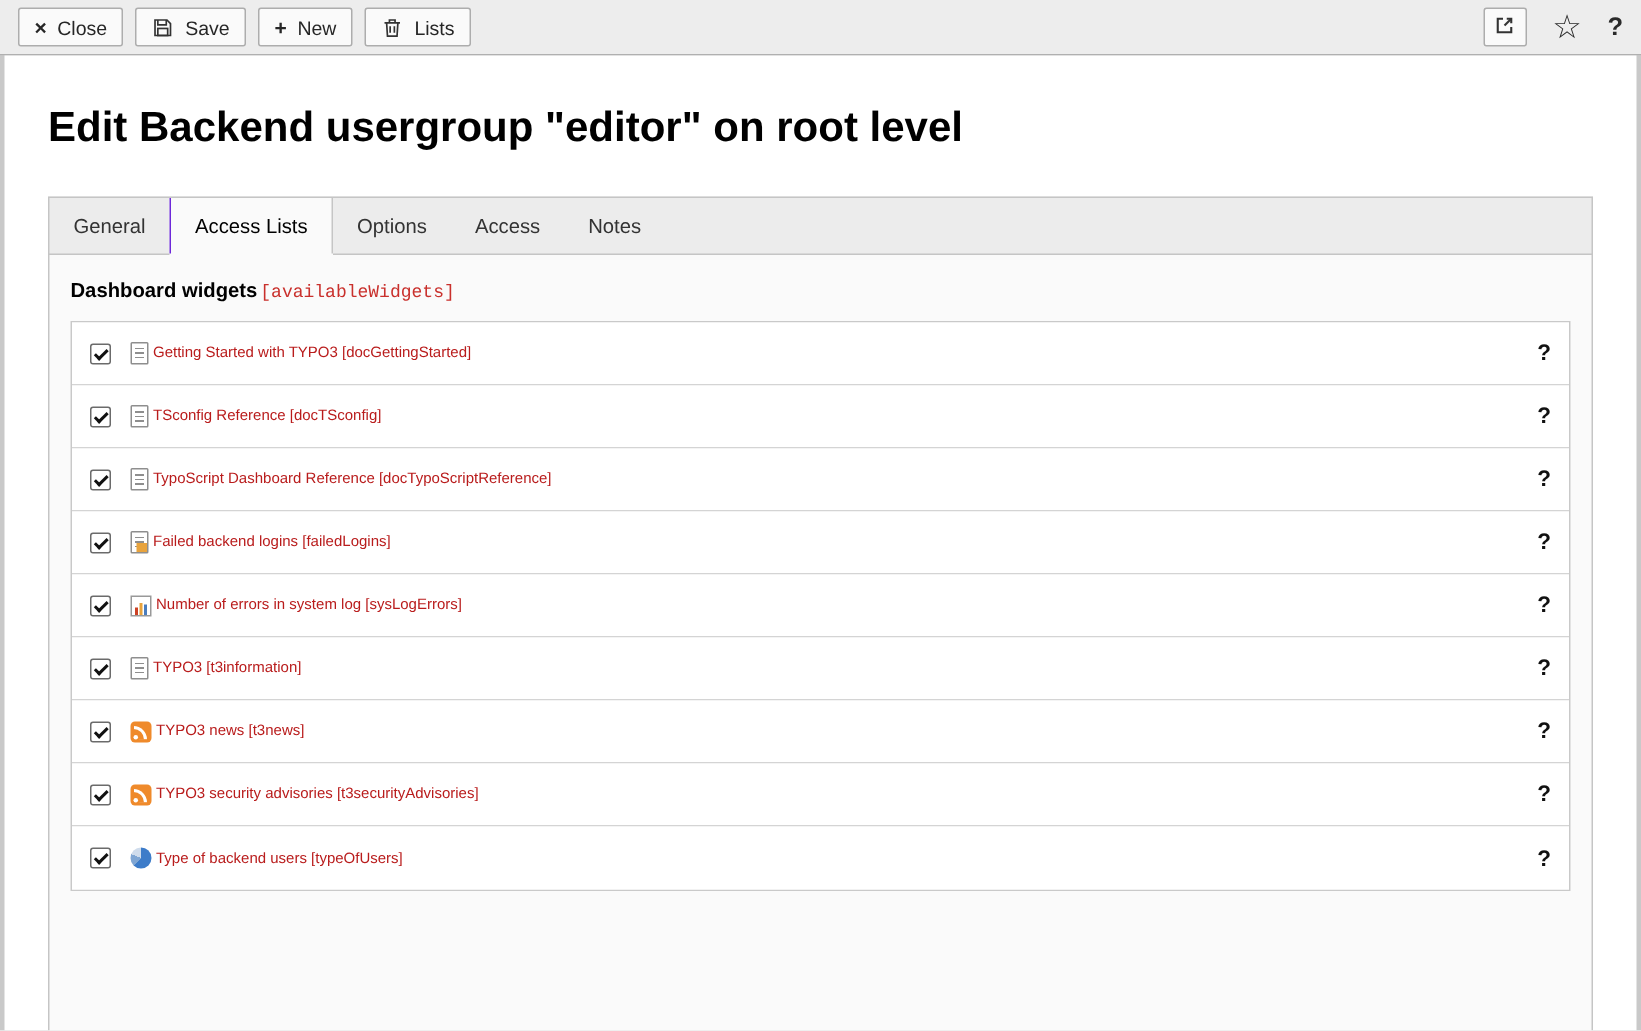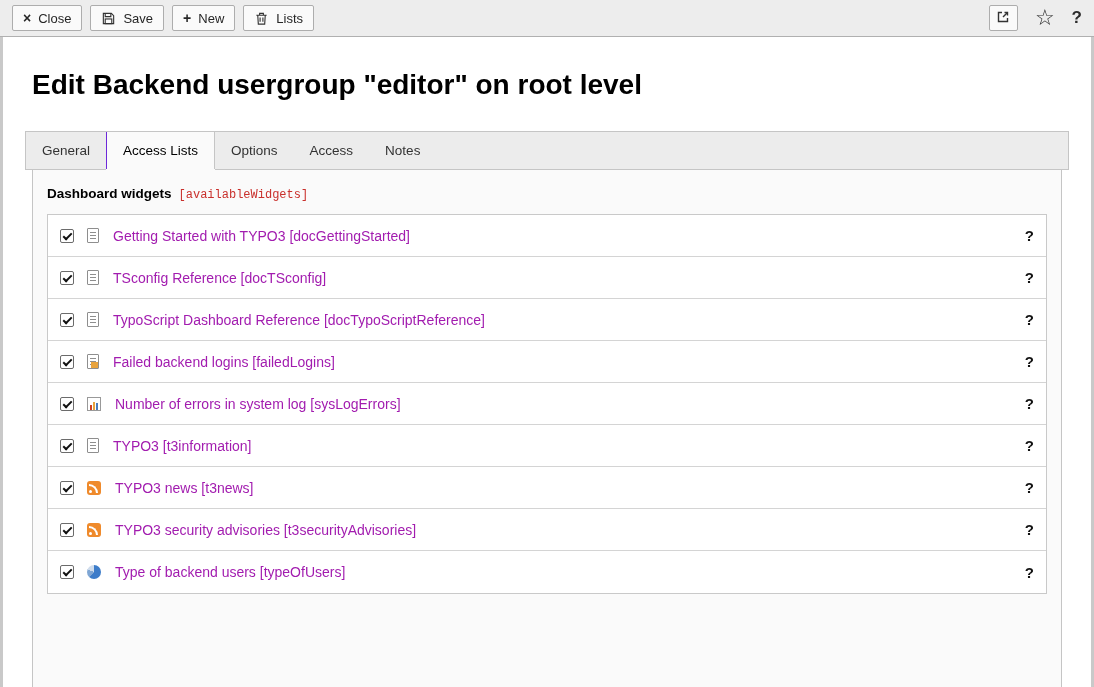--- a/index.html
+++ b/index.html
@@ -20,45 +20,45 @@
   .icon-btn{background:#fafafa;border:1px solid #adadad;border-radius:2px;width:29px;height:26px;
             display:inline-flex;align-items:center;justify-content:center;cursor:pointer;padding:0}
   .star-ic{font-size:22px;line-height:1;color:#2a2a2a;cursor:pointer}
   .help-ic{font-size:17px;font-weight:bold;color:#2a2a2a;cursor:pointer}
 
   
   .module{background:#fff;margin:0 3px;height:650px;overflow:hidden}
   .page-title{margin:0;padding:32px 29px 0;font-size:28px;line-height:1.15;font-weight:bold;color:#000}
 
   
-  .tabs{display:flex;margin:30px 22px 0;background:#ececec;border:1px solid #c5c5c5}
+  .tabs{display:flex;margin:30px 29px 0;background:#ececec;border:1px solid #c5c5c5}
   .tab{padding:11px 16px;font-size:13.5px;color:#333;cursor:pointer}
   .tab.active{background:#fafafa;border-left:1px solid #6d28d9;border-right:1px solid #c5c5c5;
               color:#000;position:relative;z-index:1;box-shadow:0 1px 0 0 #fafafa}
   .tab:first-child.active{border-left:none}
 
   
   .panel{margin:0 29px;background:#fafafa;border:1px solid #c5c5c5;border-top:none;
          padding:14px;height:524px}
-  .section-head{margin:2px 0 12px;display:flex;align-items:baseline;gap:7px}
+  .section-head{margin:2px 0 12px;display:flex;align-items:baseline;gap:2px}
   .sec-title{font-size:13.5px;font-weight:bold;color:#000}
   .sec-code{font-family:"Liberation Mono","DejaVu Sans Mono",monospace;font-size:12px;color:#c9302c}
 
   
   .listbox{border:1px solid #c9c9c9;background:#fff}
   .list-header{display:flex;align-items:center;background:#f3f3f3;border-bottom:1px solid #ccc;
                padding:0 12px;height:44px}
   .toggle-label{font-weight:bold;font-size:13.5px;margin-left:13px}
   .revert-btn{margin-left:auto;display:inline-flex;align-items:center;gap:7px;background:#dcdcdc;
               border:1px solid #b3b3b3;border-radius:2px;padding:0 12px;height:30px;
               font-family:inherit;font-size:13px;color:#333;cursor:pointer}
   .revert-ic{font-size:15px;line-height:1}
   .row{display:flex;align-items:center;height:42px;padding:0 12px;border-bottom:1px solid #d4d4d4;background:#fff}
   .row:last-child{border-bottom:none}
-  .row-label{margin-left:14px;font-size:14px;color:#a21caf}
+  .row-label{margin-left:3px;font-size:10px;color:#b91c1c}
   .row-help{margin-left:auto;font-weight:bold;font-size:15px;color:#111;cursor:pointer}
 
   
   .cb{width:14px;height:14px;border:1px solid #6b6b6b;border-radius:2px;background:#fff;
       position:relative;display:inline-block;cursor:pointer;flex:none}
   .cb.checked::after{content:"";position:absolute;left:2px;top:3px;width:7px;height:3px;
       border-left:2px solid #111;border-bottom:2px solid #111;transform:rotate(-45deg)}
 
   
   .row-ic{width:14px;height:15px;position:relative;display:inline-block;flex:none;margin-left:13px}

